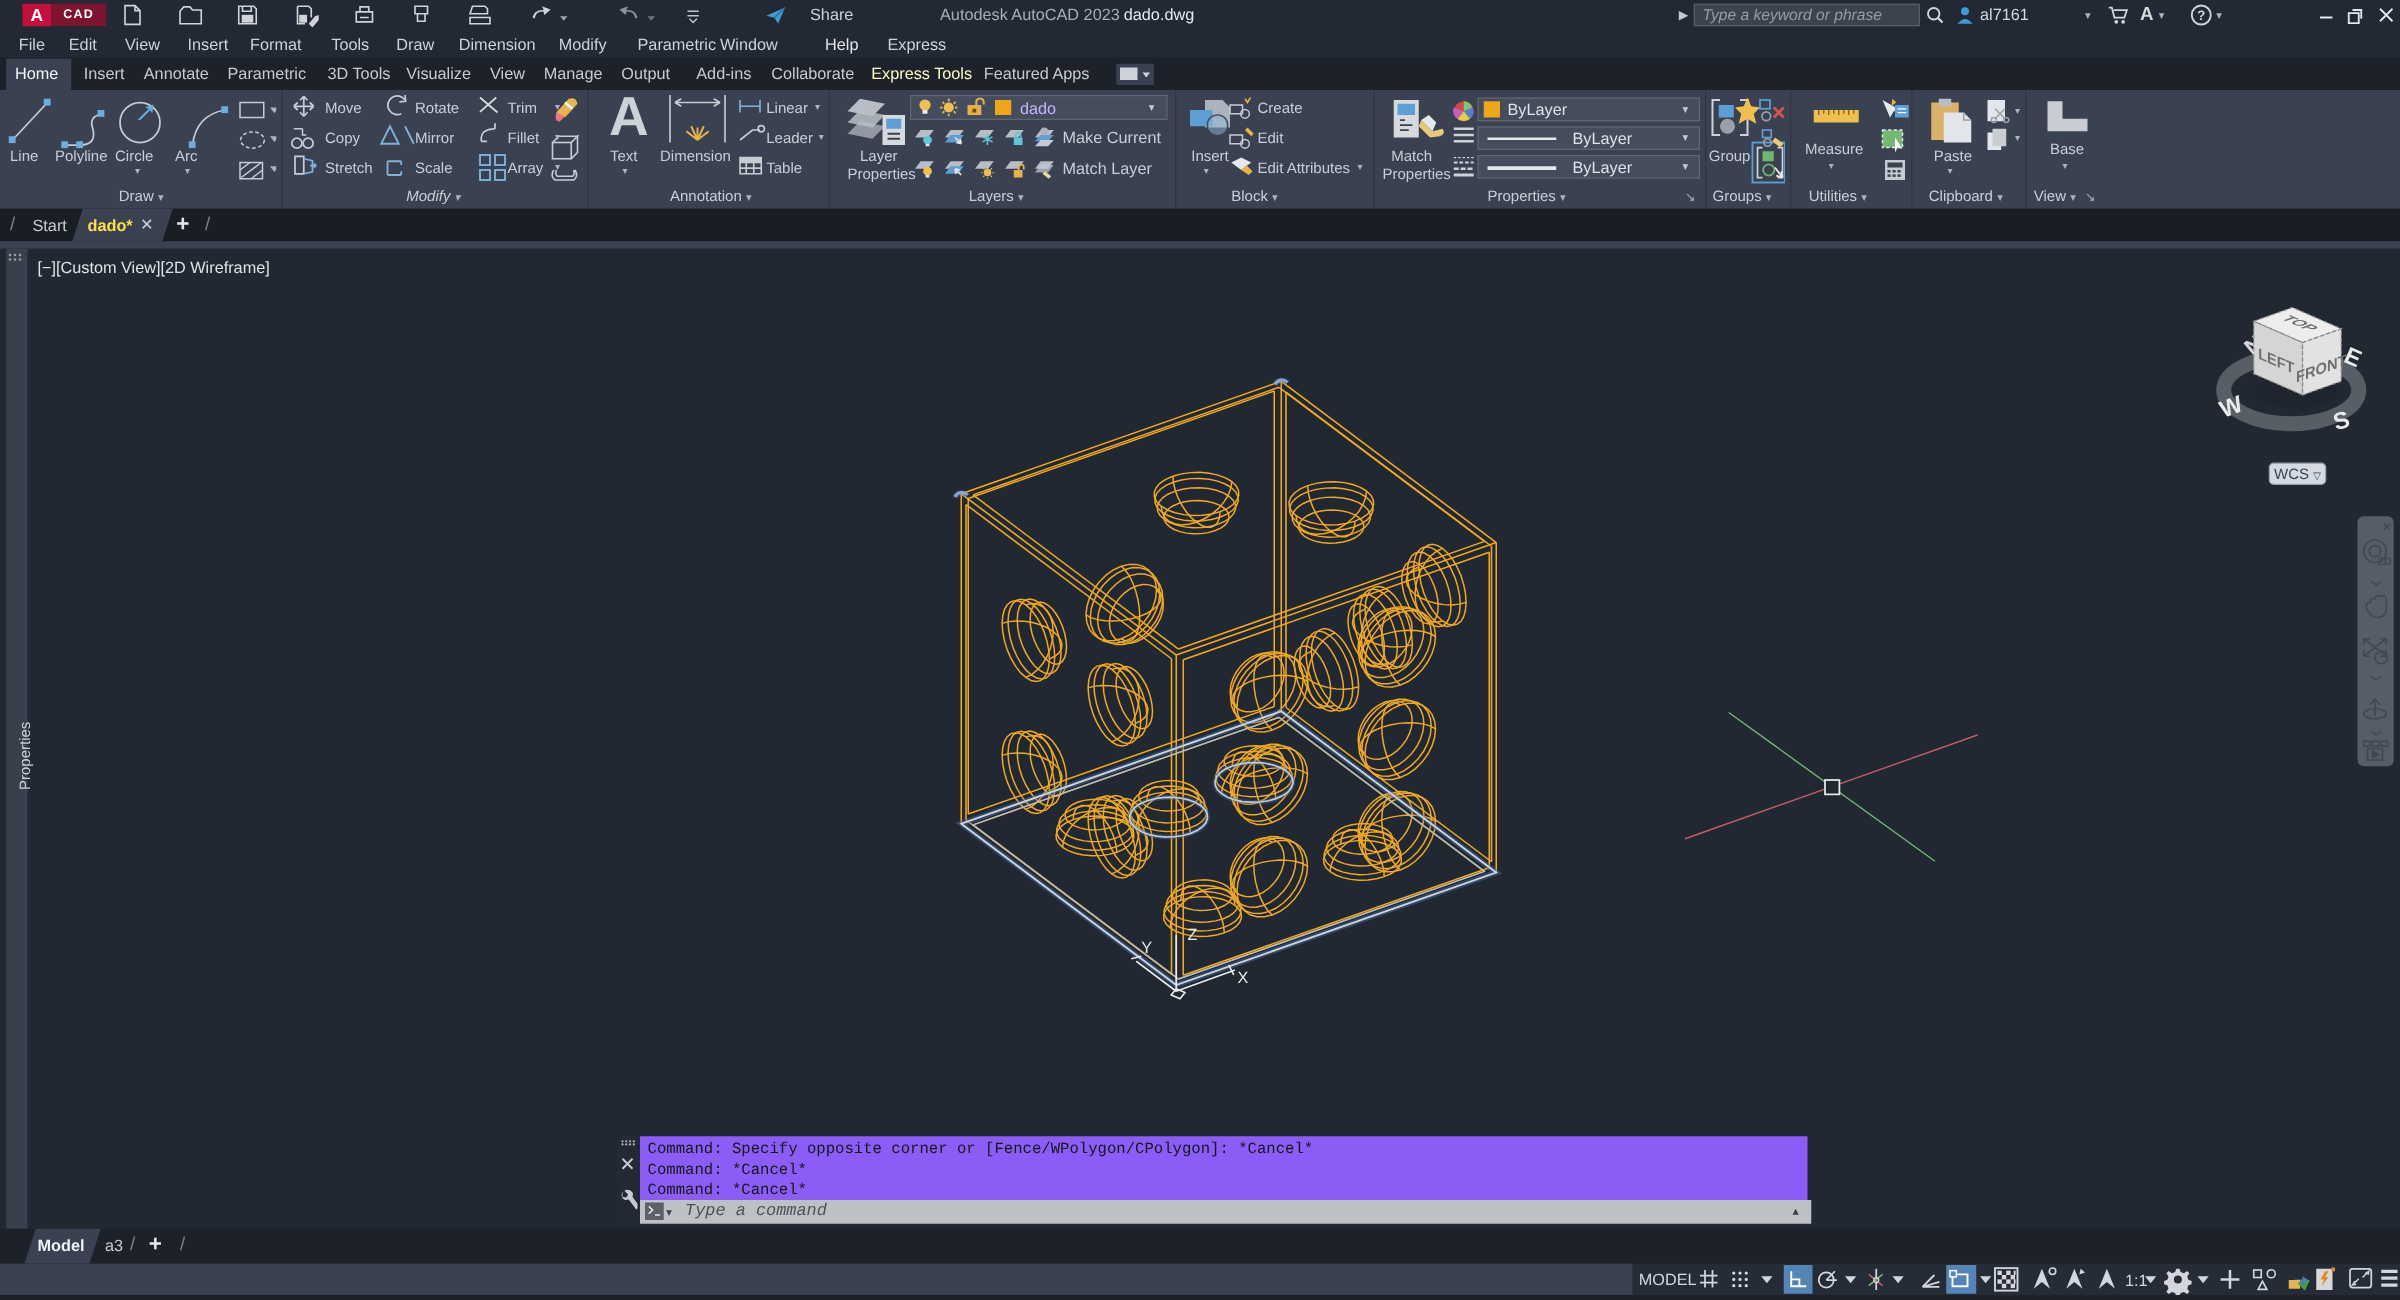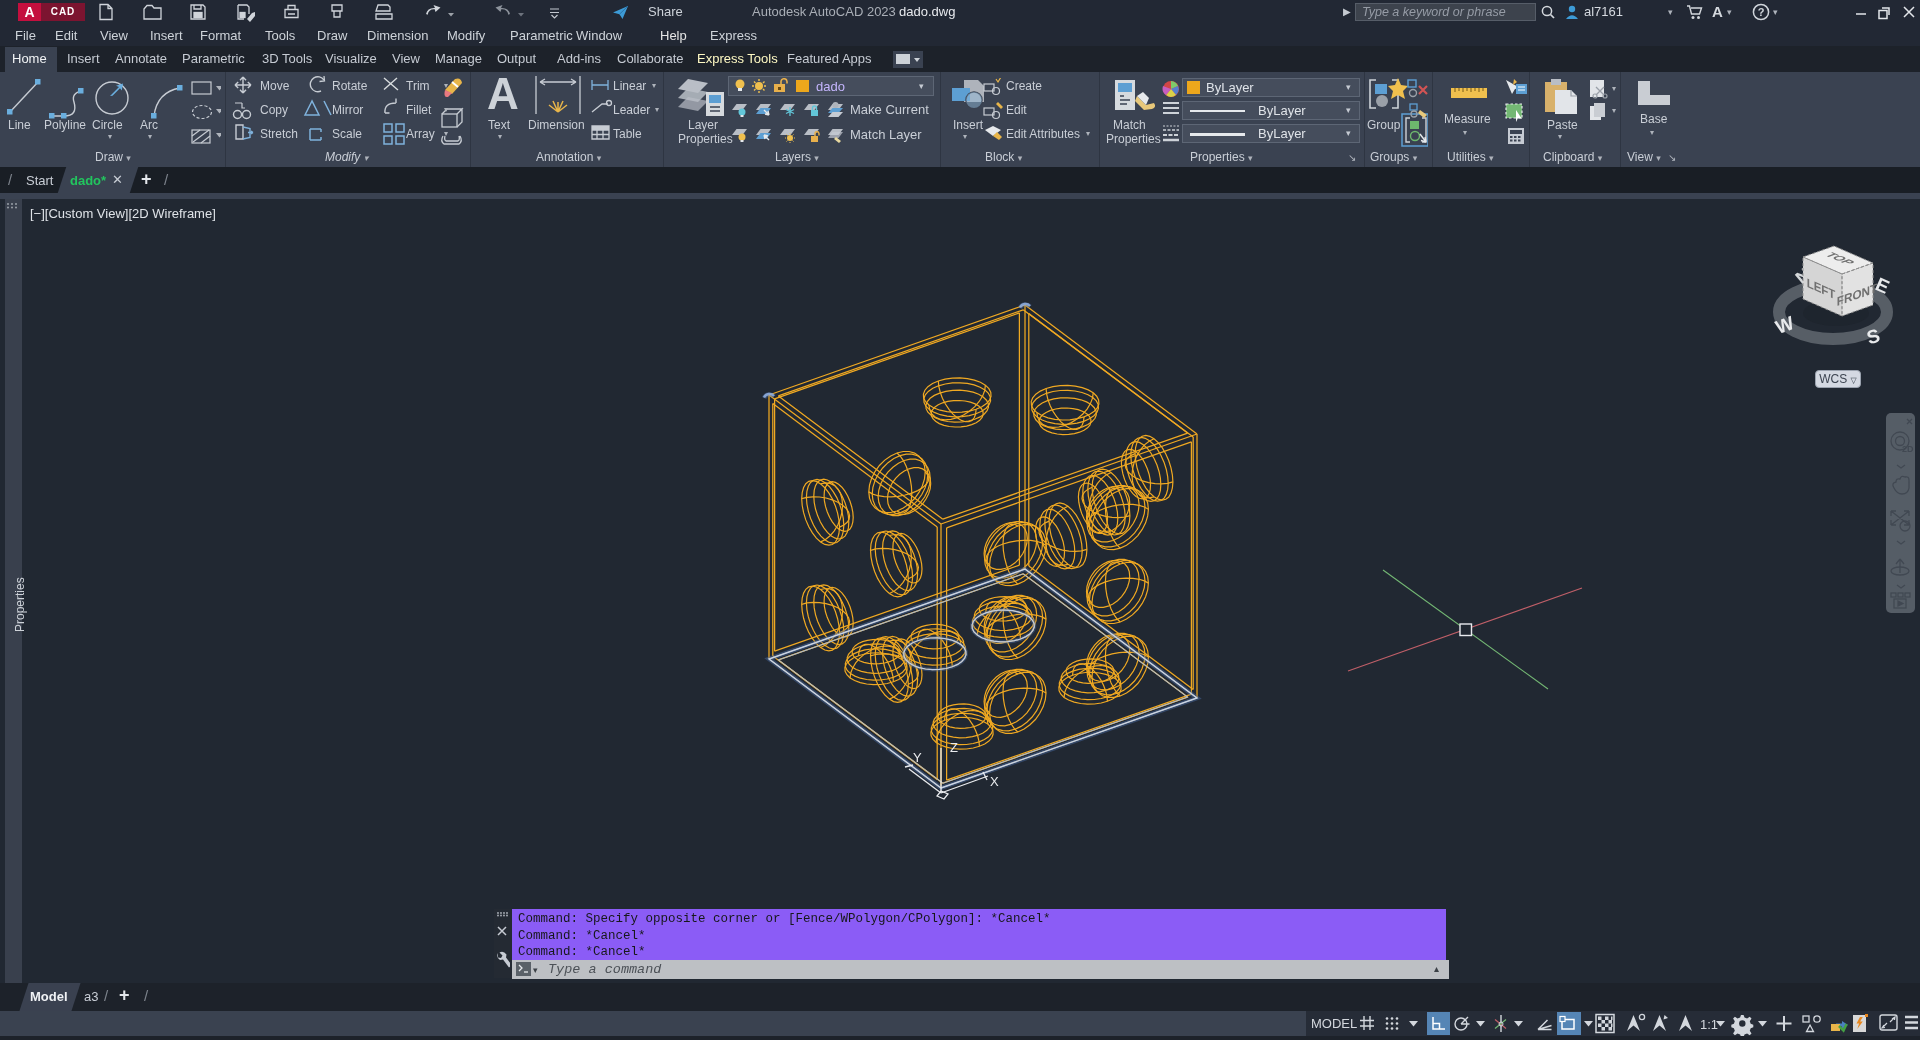--- a/index.html
+++ b/index.html
@@ -492,21 +492,21 @@
 </svg>
 <div class="abs lbl" style="left:1640px;top:112px;">Base</div>
 <div class="abs" style="left:1650px;top:128px;color:#aeb3bb;font-size:8px;">▾</div>
 
 
 <div class="abs" style="left:0;top:167px;width:1920px;height:26px;background:#191e25;"></div>
 <div class="abs" style="left:0;top:193px;width:1920px;height:6px;background:#3a4251;"></div>
 <div class="abs" style="left:8px;top:171px;color:#7d838c;font-size:15px;">/</div>
 <div class="abs" style="left:26px;top:173px;color:#c9ced6;font-size:13px;">Start</div>
 <div class="abs" style="left:62px;top:167px;width:72px;height:26px;background:#3a4251;transform:skewX(-18deg);"></div>
-<div class="abs" style="left:70px;top:173px;color:#22c55e;font-size:13px;font-weight:bold;">dado*</div>
+<div class="abs" style="left:70px;top:173px;color:#fde047;font-size:13px;font-weight:bold;">dado*</div>
 <div class="abs" style="left:112px;top:172px;color:#c9ced6;font-size:13px;">✕</div>
 <div class="abs" style="left:141px;top:169px;color:#e4e7ec;font-size:18px;font-weight:bold;">+</div>
 <div class="abs" style="left:164px;top:171px;color:#7d838c;font-size:15px;">/</div>
 
 
 <div class="abs" style="left:0;top:199px;width:1920px;height:784px;background:#212832;"></div>
 
 <div class="abs" style="left:5px;top:199px;width:17px;height:784px;background:#39404d;"></div>
 <div class="abs" style="left:6px;top:202px;width:15px;height:10px;">
  <svg width="15" height="10">

